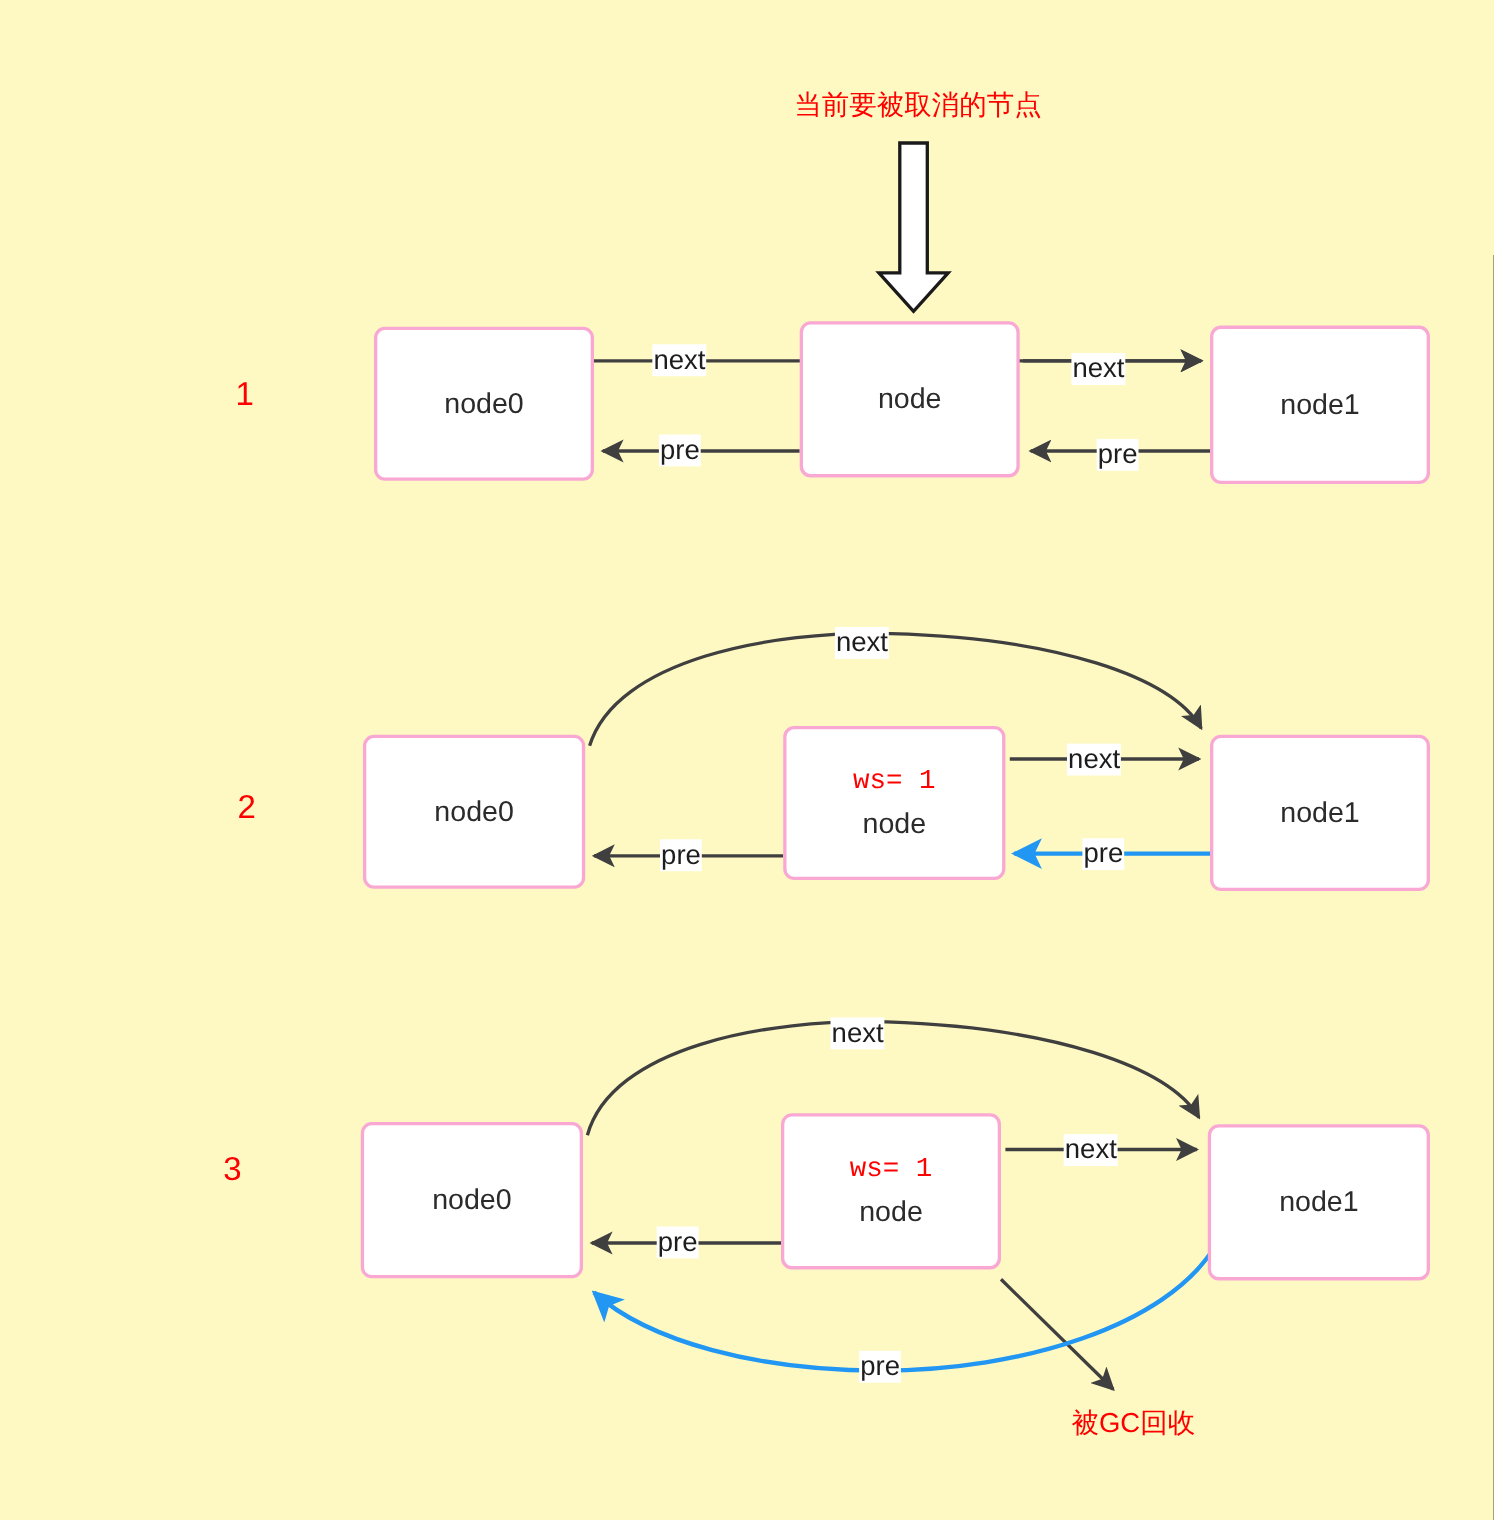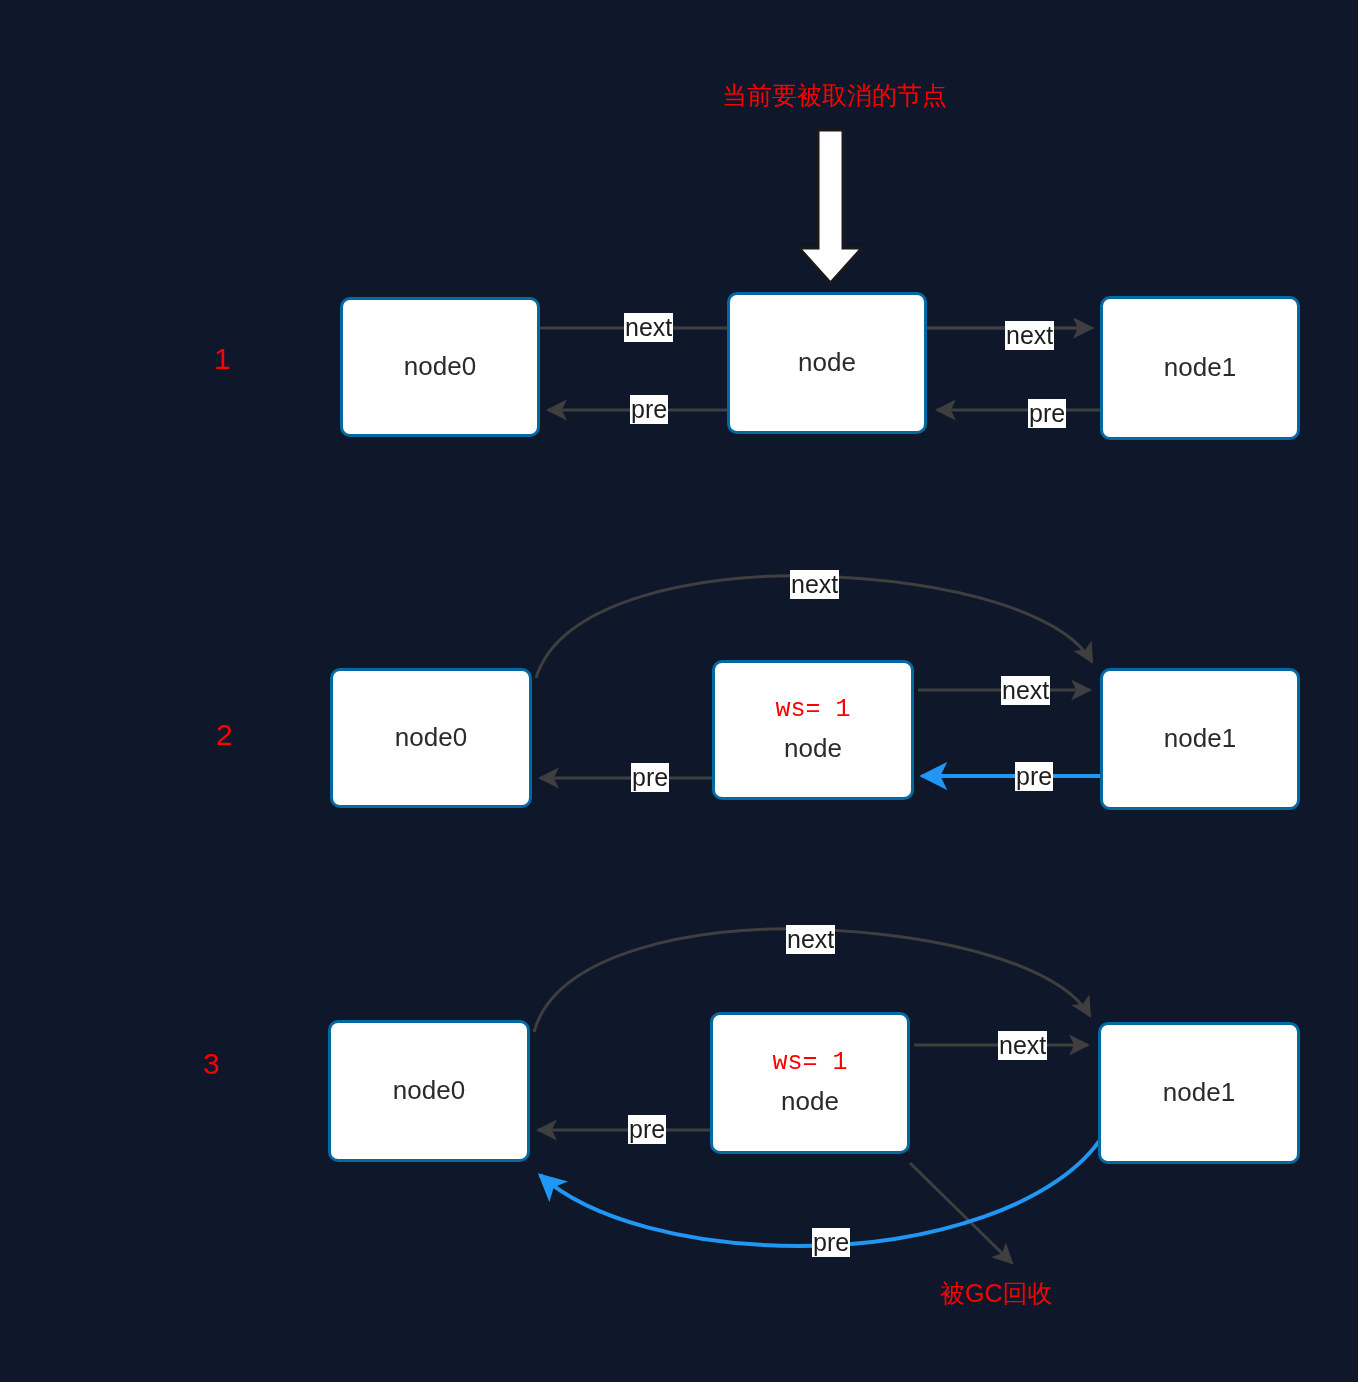--- a/index.html
+++ b/index.html
@@ -8,34 +8,34 @@
     padding: 0;
     background: #000000;
   }
   body {
     font-family: "Liberation Sans", sans-serif;
   }
   #canvas {
     position: relative;
     width: 1358px;
     height: 1382px;
-    background: #0f172a;
+    background: #fef9c3;
     overflow: hidden;
   }
   #svg-layer {
     position: absolute;
     left: 0;
     top: 0;
     width: 1358px;
     height: 1382px;
   }
   .node-box {
     position: absolute;
     background: #ffffff;
-    border: 3px solid #0369a1;
+    border: 3px solid #f9a8d4;
     border-radius: 10px;
     box-sizing: border-box;
     display: flex;
     flex-direction: column;
     align-items: center;
     justify-content: center;
     color: #2b2b2b;
     font-size: 26px;
     z-index: 5;
   }
@@ -53,21 +53,20 @@
   }
   .edge-label {
     position: absolute;
     background: #ffffff;
     color: #1d1d1d;
     font-size: 25px;
     line-height: 1.05;
     padding: 1px 1px 2px 1px;
     z-index: 8;
     white-space: nowrap;
-    margin-left: 31px;
   }
   .row-index {
     position: absolute;
     color: #ff0000;
     font-size: 30px;
     z-index: 6;
   }
   .ann-red {
     position: absolute;
     color: #ff0000;
@@ -194,15 +193,15 @@
 
   <div class="node-box" style="left:1098px; top:1022px; width:202px; height:142px;">
     <span class="node-label">node1</span>
   </div>
 
   <div class="edge-label" style="left:755px; top:925px;">next</div>
   <div class="edge-label" style="left:597px; top:1115px;">pre</div>
   <div class="edge-label" style="left:967px; top:1031px;">next</div>
   <div class="edge-label" style="left:781px; top:1228px;">pre</div>
 
-  <div class="ann-red" style="left:940px; top:1277px;">被GC回收</div>
+  <div class="ann-red" style="left:974px; top:1277px;">被GC回收</div>
 
 </div>
 
 </body></html>

